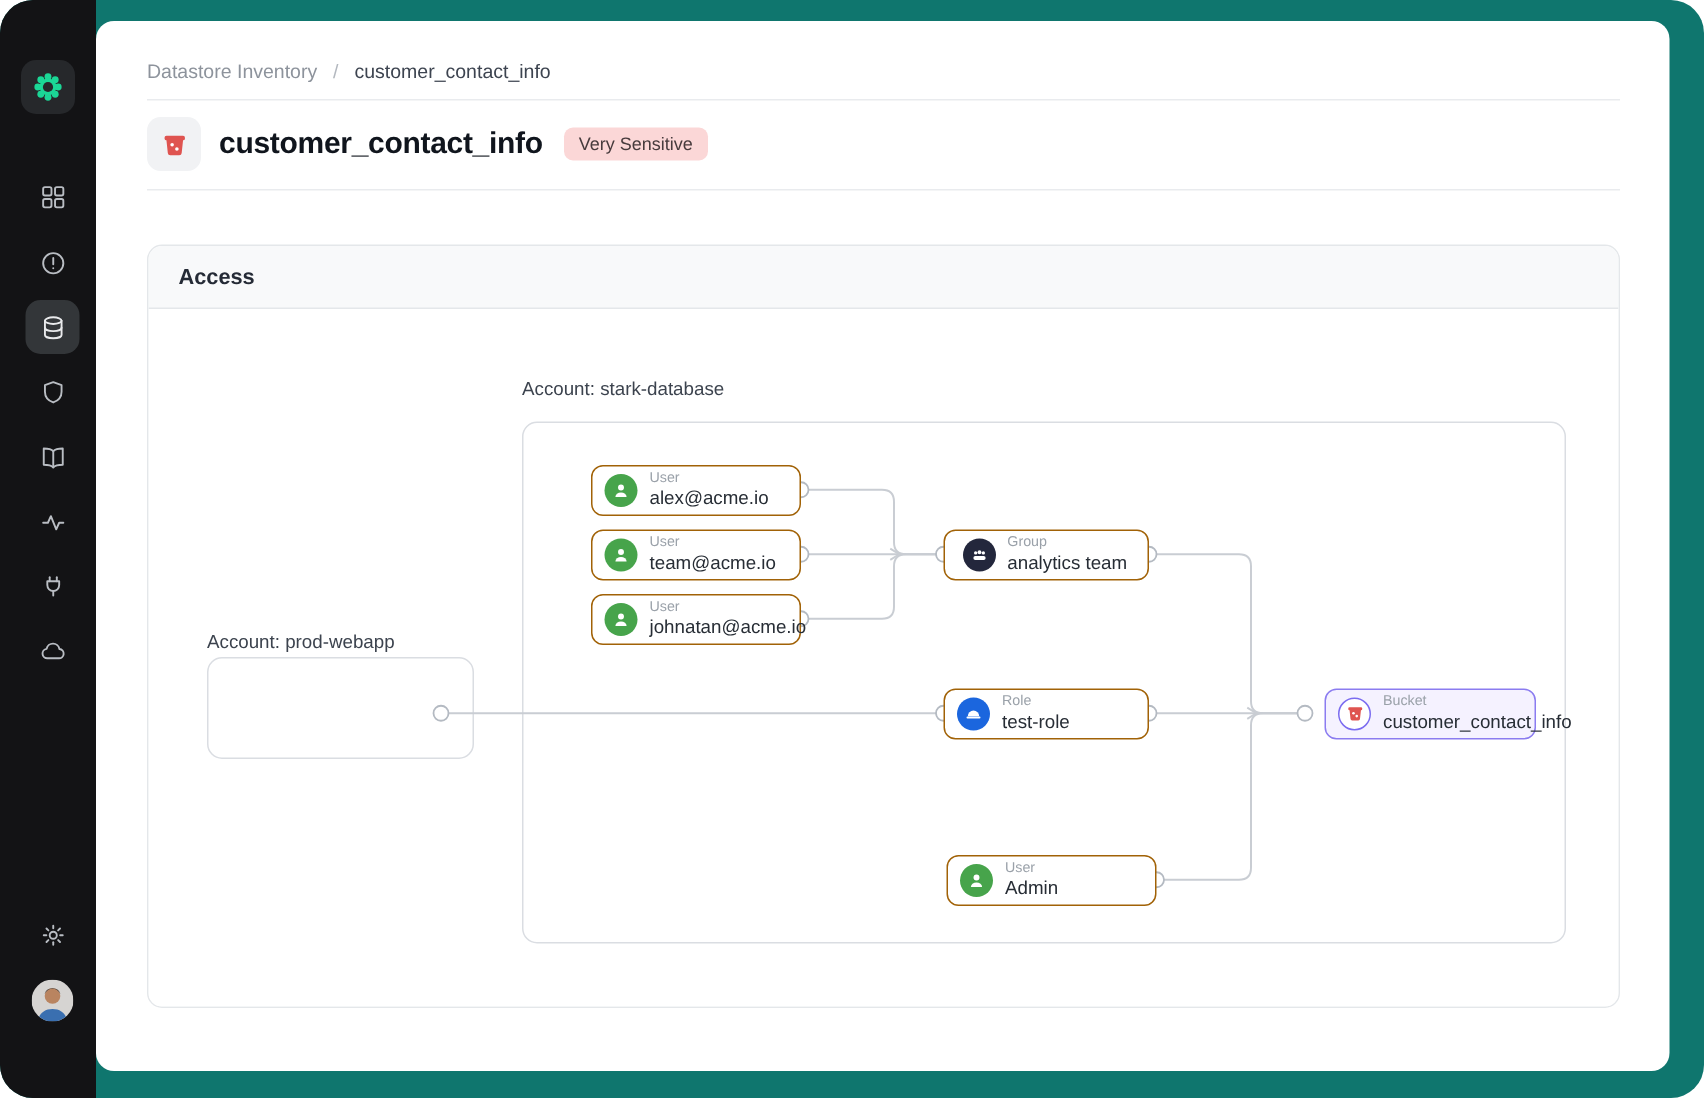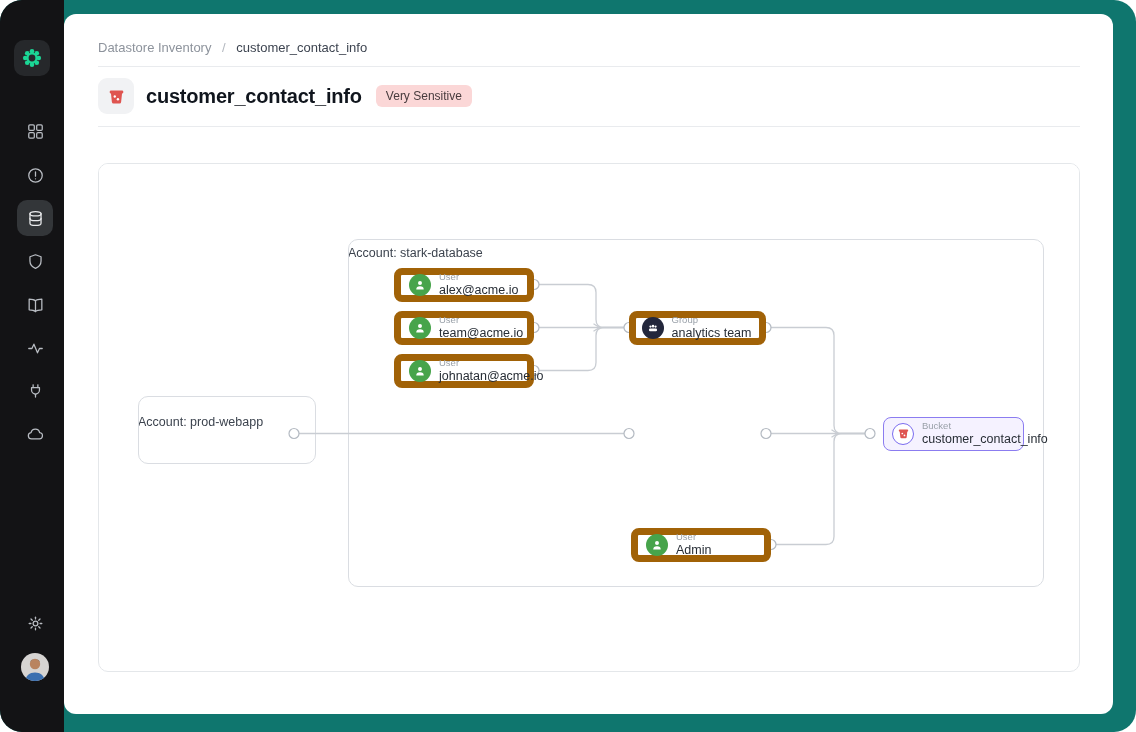--- a/index.html
+++ b/index.html
@@ -24,26 +24,26 @@
   .title-row{position:absolute;left:34px;top:64px;height:36px;display:flex;align-items:center;gap:12px;}
   .title-icon{width:36px;height:36px;background:#f1f2f4;border-radius:9px;display:flex;align-items:center;justify-content:center;}
   .page-title{font-size:20px;font-weight:700;color:#10151d;letter-spacing:-0.2px;}
   .badge{margin-left:2px;background:#fbd7d7;color:#473b3d;font-size:12px;padding:4px 10px;border-radius:6px;}
 
   
   .card{position:absolute;left:34px;top:149px;width:982px;height:509px;border:1px solid #e4e7ea;border-radius:10px;box-sizing:border-box;background:#fff;overflow:hidden;}
   .card-header{height:42px;background:#f8f9fa;border-bottom:1px solid #e4e7ea;display:flex;align-items:center;padding-left:20px;box-sizing:border-box;font-size:14.5px;font-weight:700;color:#252b36;}
   .card-body{position:relative;width:100%;height:465px;background:#fff;}
 
-  .account-label{position:absolute;font-size:12.5px;color:#3c434e;margin-top:36px;}
+  .account-label{position:absolute;font-size:12.5px;color:#3c434e;}
   .account-box{position:absolute;border:1px solid #dadde2;border-radius:10px;box-sizing:border-box;}
 
   .edges{position:absolute;left:0;top:0;pointer-events:none;}
 
-  .node{position:absolute;height:34px;background:#fff;border:7px solid #a16207;border-radius:8px;display:flex;align-items:center;gap:8px;padding:0 10px 0 8px;box-sizing:border-box;}
+  .node{position:absolute;height:34px;background:#fff;border:1px solid #a16207;border-radius:8px;display:flex;align-items:center;gap:8px;padding:0 10px 0 8px;box-sizing:border-box;}
   .node .nicon{width:22px;height:22px;border-radius:50%;display:flex;align-items:center;justify-content:center;flex:none;}
   .ntext{display:flex;flex-direction:column;line-height:1.2;white-space:nowrap;}
   .ntype{font-size:9.5px;color:#9aa1a9;}
   .nname{font-size:12.5px;color:#272d35;}
   .nicon.green{background:#47a44b;} .nicon.navy{background:#23273c;}
   .nicon.blue{background:#1b66de;} .nicon.orange{background:#f08a3c;}
   .nicon.ring{background:#fff;border:1.5px solid #7b6cf0;box-sizing:border-box;}
   .node.bucket{background:#f5f2ff;border:1.5px solid #8b7cf0;}
 </style>
 </head>
@@ -160,20 +160,23 @@
           <circle cx="9.8" cy="12" r="1.5" fill="#fff"></circle>
             <circle cx="13.8" cy="15.5" r="1.5" fill="#fff"></circle>
         </svg>
       </div>
       <div class="page-title">customer_contact_info</div>
       <div class="badge">Very Sensitive</div>
     </div>
     <div class="hr h2"></div>
 
     <div class="card">
+      <div class="card-header">
+        <span>Access</span>
+      </div>
       <div class="card-body">
 
         <div class="account-label" style="left:249px;top:46px;">Account: stark-database</div>
         <div class="account-box" style="left:249px;top:75px;width:696px;height:348px;"></div>
 
         <div class="account-label" style="left:39px;top:215px;">Account: prod-webapp</div>
         <div class="account-box" style="left:39px;top:232px;width:178px;height:68px;"></div>
 
         <svg class="edges" width="982" height="465" viewBox="0 0 982 465">
           <g stroke="#c9cdd3" stroke-width="1.3" fill="none">
@@ -249,20 +252,32 @@
                 <circle cx="16.4" cy="9.6" r="1.9"></circle>
               <rect x="5" y="13" width="14" height="4.6" rx="2.3"></rect>
             </svg>
           </span>
           <span class="ntext">
             <span class="ntype">Group</span>
             <span class="nname">analytics team</span>
           </span>
         </div>
 
+        <div class="node" style="left:530px;top:252.5px;width:137px;">
+          <span class="nicon blue">
+            <svg width="14" height="14" viewBox="0 0 24 24" fill="#fff">
+              <path d="M5.5 14.5 a6.5 6.5 0 0 1 13 0 z"></path>
+              <rect x="4" y="14.8" width="16" height="2.2" rx="1.1"></rect>
+            </svg>
+          </span>
+          <span class="ntext">
+            <span class="ntype">Role</span>
+            <span class="nname">test-role</span>
+          </span>
+        </div>
 
         <div class="node" style="left:532px;top:363.5px;width:140px;">
           <span class="nicon green">
             <svg width="14" height="14" viewBox="0 0 24 24" fill="#fff">
               <circle cx="12" cy="8.6" r="3.4"></circle>
                 <path d="M5.6 19.5 a6.4 5.3 0 0 1 12.8 0 z"></path>
             </svg>
           </span>
           <span class="ntext">
             <span class="ntype">User</span>

